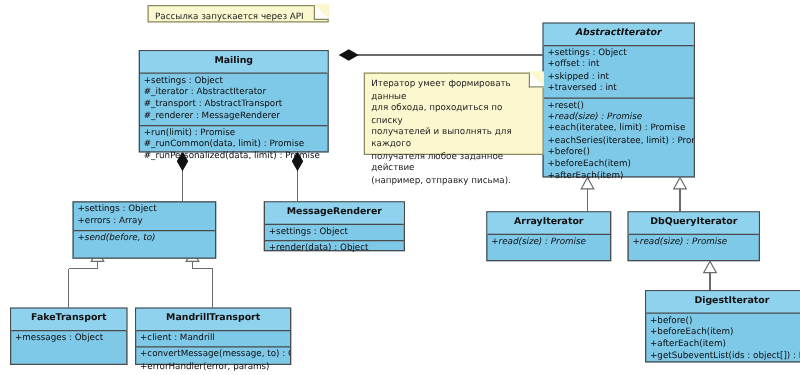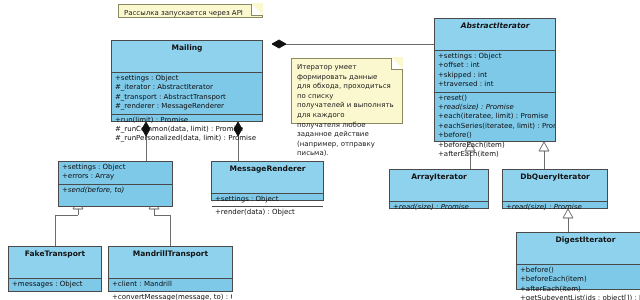--- a/index.html
+++ b/index.html
@@ -20,21 +20,21 @@
     box-sizing: border-box;
     border: 1px solid #4a4a4a;
     background: #7ec8e8;
     z-index: 5;
   }
   .uml-class .cls-title {
     text-align: center;
     font-size: 7.5px;
     font-weight: bold;
     color: #101010;
-    padding: 2px 2px 20px 2px;
+    padding: 2px 2px 6px 2px;
     background: #8fd2ee;
     border-bottom: 1px solid #4a4a4a;
     line-height: 9px;
     white-space: nowrap;
     overflow: hidden;
   }
   .uml-class.abstract .cls-title { font-style: italic; }
   .uml-class .cls-compartment {
     border-bottom: 1px solid #4a4a4a;
     padding: 1px 0 2px 0;
@@ -131,21 +131,21 @@
       <polygon points="78,200 83,209 73,209"></polygon>
       <polygon points="154,200 159,209 149,209"></polygon>
     </g>
   </svg>
 
   <div class="uml-note" id="note-api" style="left:118px; top:4px; width:145px; height:14px;">
     <div class="note-body">Рассылка запускается через API</div>
     <div class="note-fold"></div>
   </div>
 
-  <div class="uml-note" id="note-iterator" style="left:291px; top:58px; width:112px; height:66px;">
+  <div class="uml-note" id="note-iterator" style="left:291px; top:58px; width:144px; height:66px;">
     <div class="note-body">Итератор умеет формировать данные
 для обхода, проходиться по списку
 получателей и выполнять для каждого
 получателя любое заданное действие
 (например, отправку письма).</div>
     <div class="note-fold"></div>
   </div>
 
   <div class="uml-class" id="mailing" style="left:111px; top:40px; width:152px; height:82px;">
     <div class="cls-title">Mailing</div>

